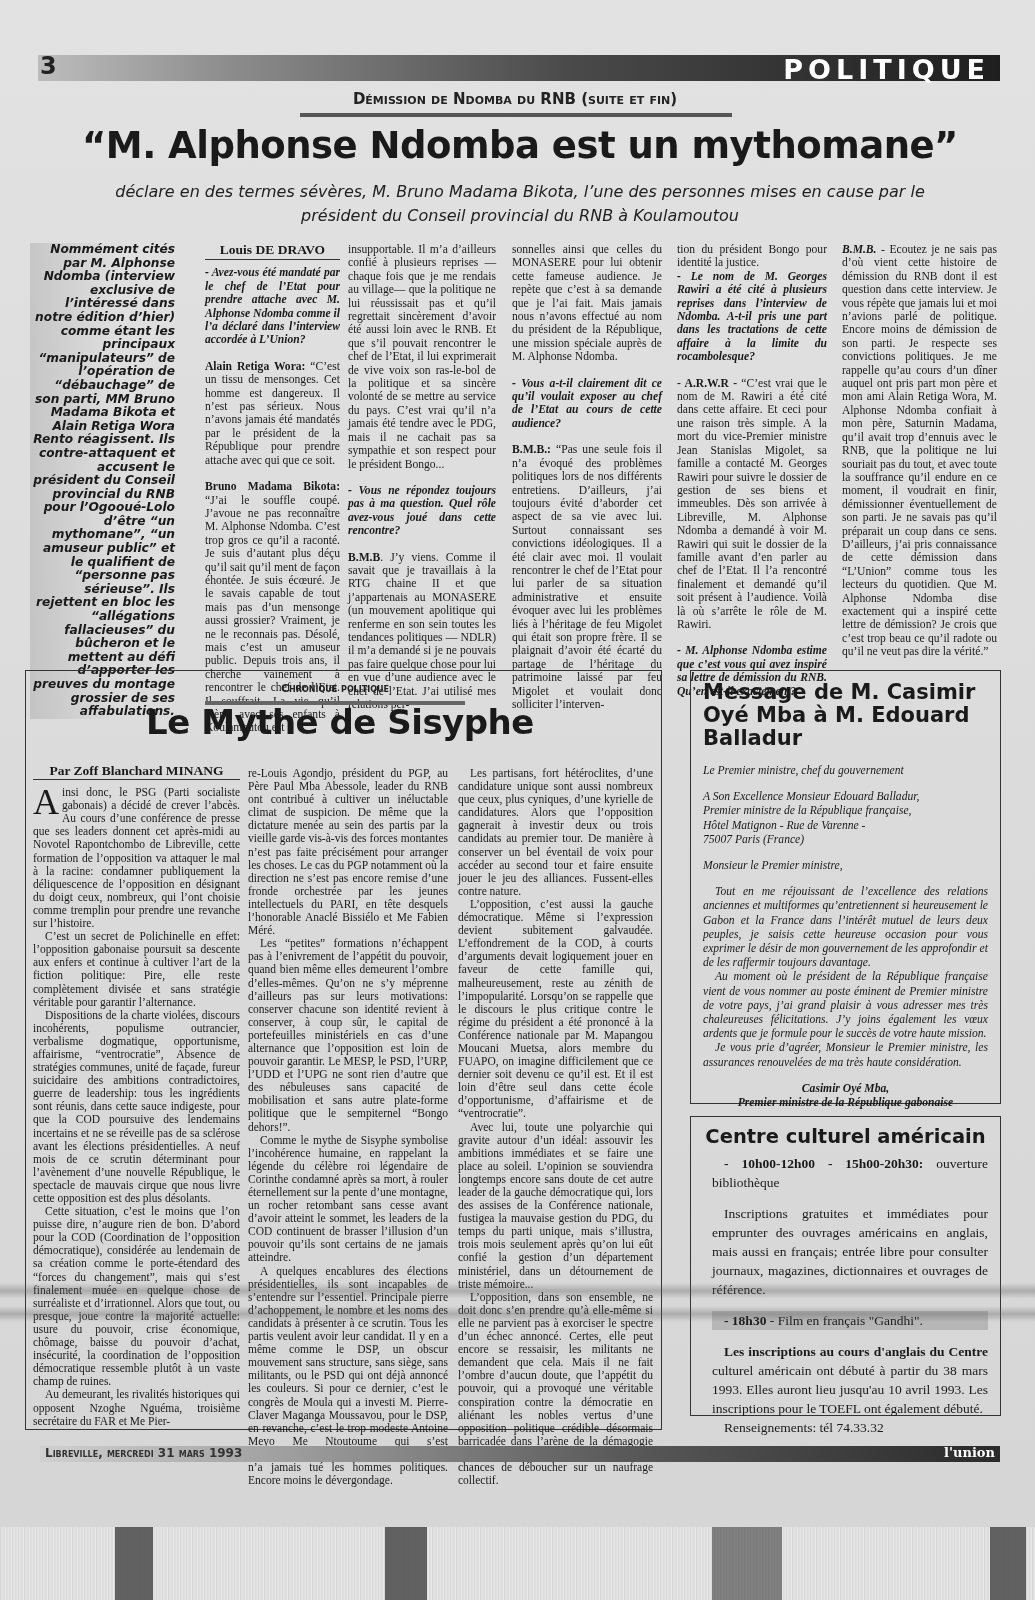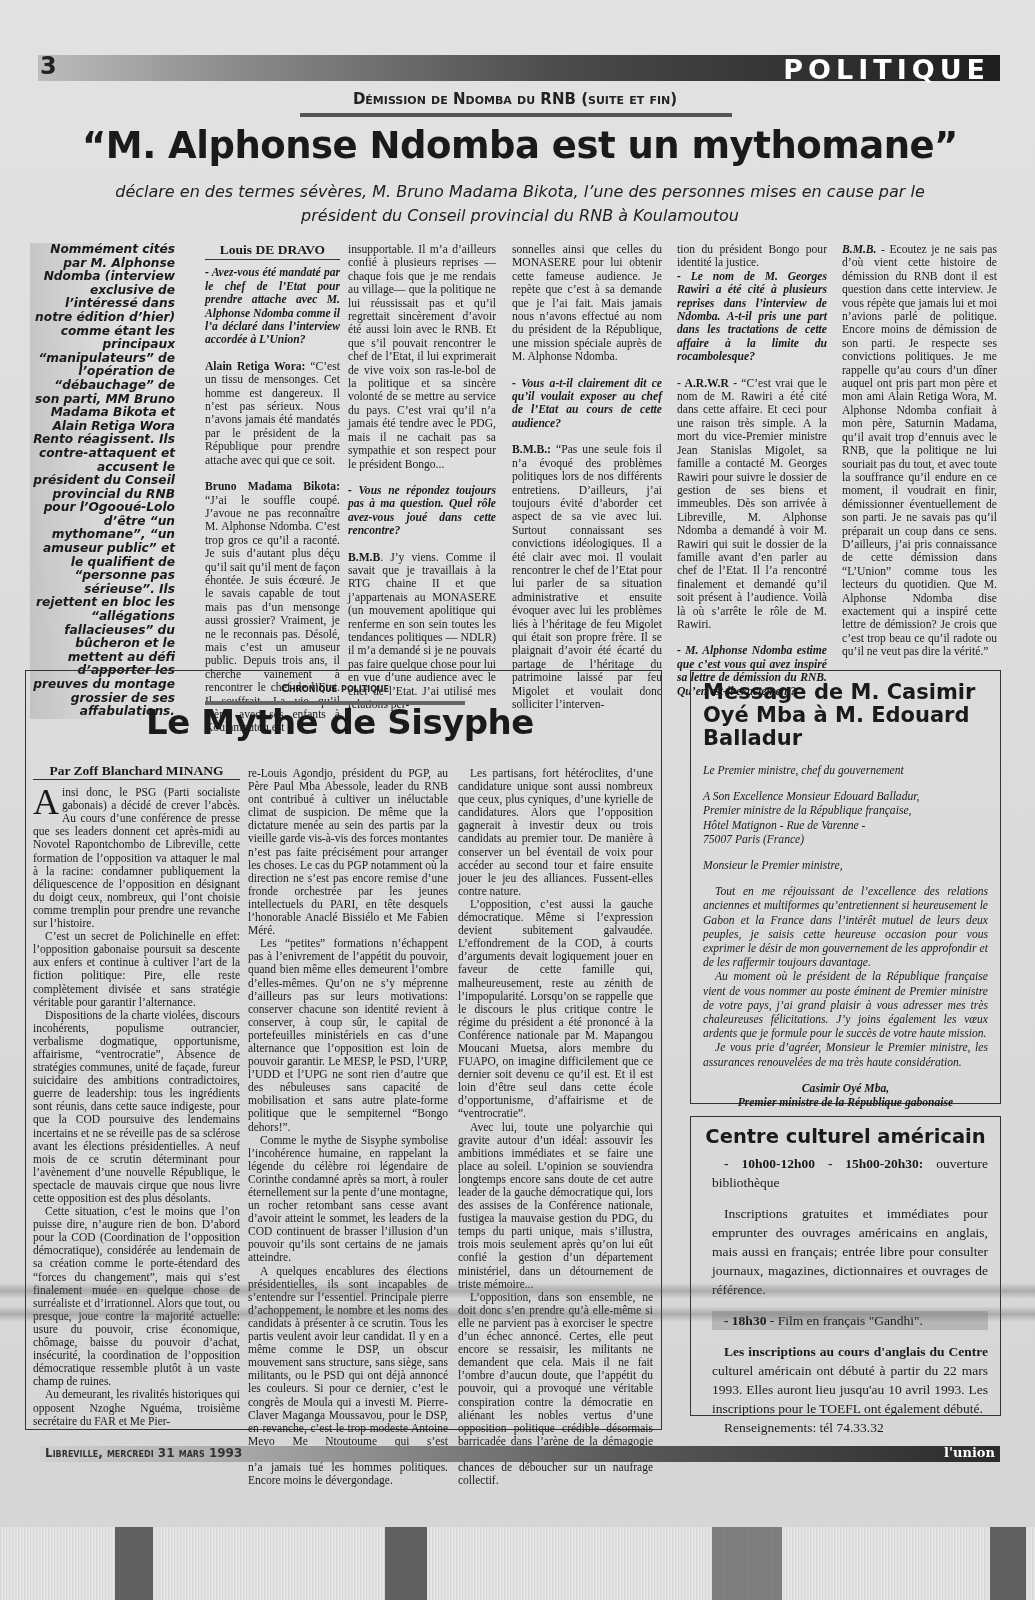--- a/index.html
+++ b/index.html
@@ -246,21 +246,21 @@
 
   <div class="ccu-box">
     <div class="ccu-title">Centre culturel américain</div>
     <div class="ccu-body">
       <p class="ind"><span class="strong">- 10h00-12h00 - 15h00-20h30:</span><span> ouverture bibliothèque</span></p>
       <div class="sp"></div>
       <p class="ind">Inscriptions gratuites et immédiates pour emprunter des ouvrages américains en anglais, mais aussi en français; entrée libre pour consulter journaux, magazines, dictionnaires et ouvrages de référence.</p>
       <div class="sp"></div>
       <p class="ind shade"><span class="strong">- 18h30</span><span> - Film en français "Gandhi".</span></p>
       <div class="sp"></div>
-      <p class="ind"><span class="strong">Les inscriptions au cours d'anglais du Centre</span><span> culturel américain ont débuté à partir du 22 mars 1993. Elles auront lieu jusqu'au 10 avril 1993. Les inscriptions pour le TOEFL ont également débuté.</span></p>
+      <p class="ind"><span class="strong">Les inscriptions au cours d'anglais du Centre</span><span> culturel américain ont débuté à partir du 38 mars 1993. Elles auront lieu jusqu'au 10 avril 1993. Les inscriptions pour le TOEFL ont également débuté.</span></p>
       <p class="ind">Renseignements: tél 74.33.32</p>
     </div>
   </div>
 
   <div class="streak" style="top:1283px;"></div>
   <div class="streak" style="top:1306px;"></div>
 
   <div class="foot-band"></div>
   <div class="foot-date">Libreville, mercredi 31 mars 1993</div>
   <div class="foot-paper">l'union</div>

